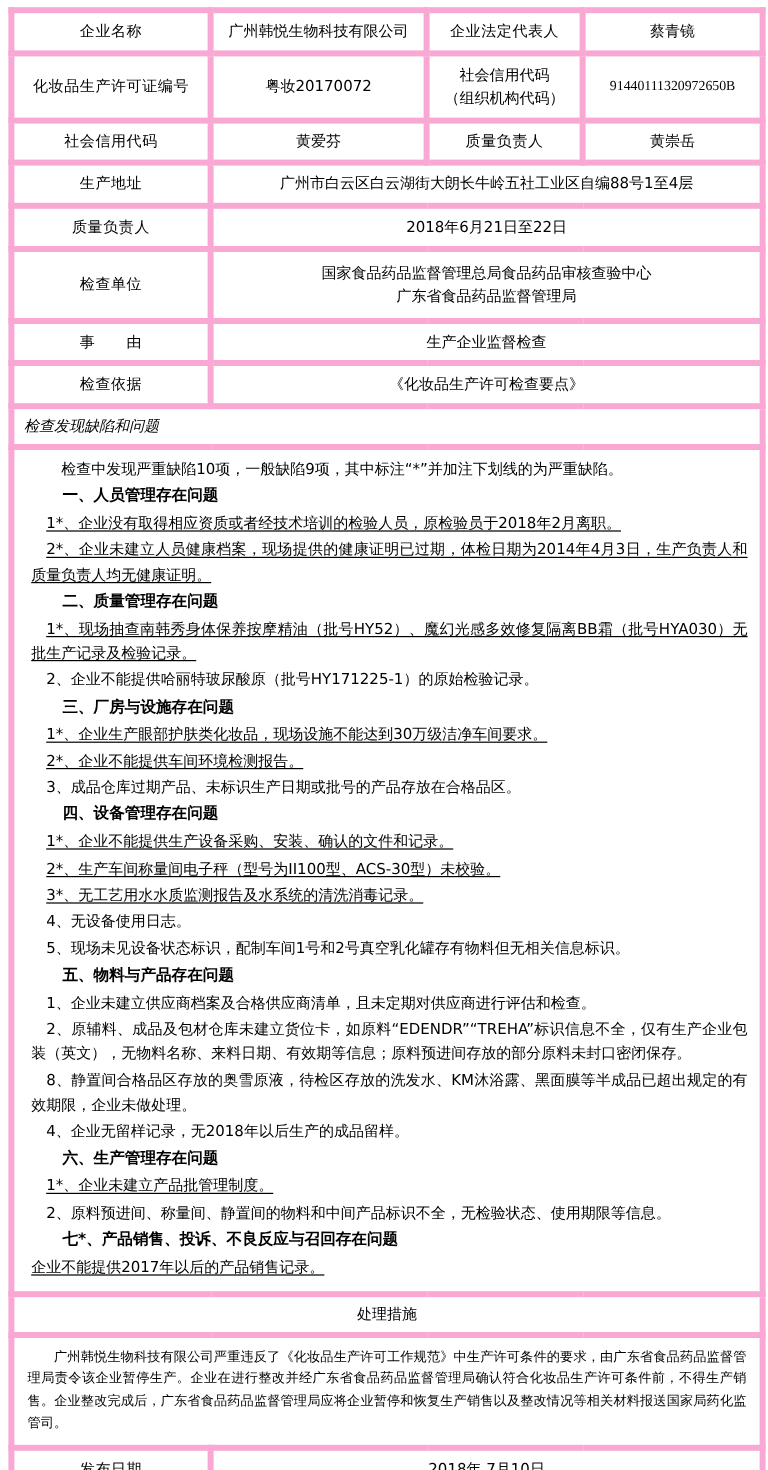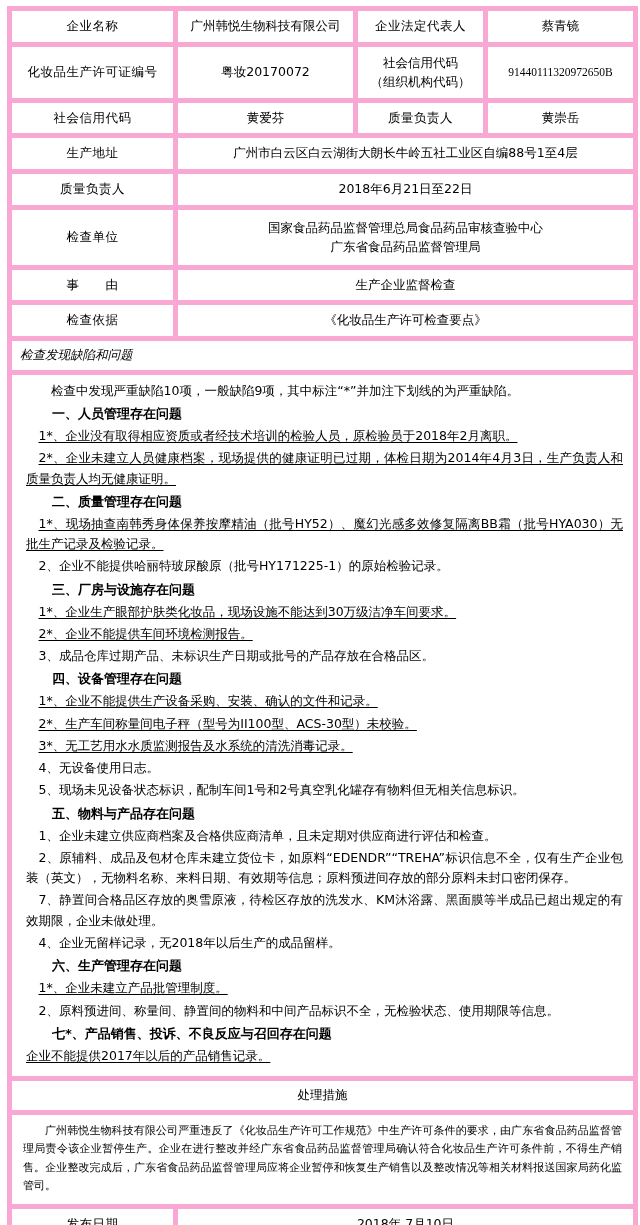--- a/index.html
+++ b/index.html
@@ -228,21 +228,21 @@
                 <p class="p-item">3、成品仓库过期产品、未标识生产日期或批号的产品存放在合格品区。</p>
                 <p class="grp">四、设备管理存在问题</p>
                 <p class="p-item"><span class="u">1*、企业不能提供生产设备采购、安装、确认的文件和记录。</span></p>
                 <p class="p-item"><span class="u">2*、生产车间称量间电子秤（型号为II100型、ACS-30型）未校验。</span></p>
                 <p class="p-item"><span class="u">3*、无工艺用水水质监测报告及水系统的清洗消毒记录。</span></p>
                 <p class="p-item">4、无设备使用日志。</p>
                 <p class="p-item">5、现场未见设备状态标识，配制车间1号和2号真空乳化罐存有物料但无相关信息标识。</p>
                 <p class="grp">五、物料与产品存在问题</p>
                 <p class="p-item">1、企业未建立供应商档案及合格供应商清单，且未定期对供应商进行评估和检查。</p>
                 <p class="p-item">2、原辅料、成品及包材仓库未建立货位卡，如原料“EDENDR”“TREHA”标识信息不全，仅有生产企业包装（英文），无物料名称、来料日期、有效期等信息；原料预进间存放的部分原料未封口密闭保存。</p>
-                <p class="p-item">7、静置间合格品区存放的奥雪原液，待检区存放的洗发水、KM沐浴露、黑面膜等半成品已超出规定的有效期限，企业未做处理。</p>
+                <p class="p-item">8、静置间合格品区存放的奥雪原液，待检区存放的洗发水、KM沐浴露、黑面膜等半成品已超出规定的有效期限，企业未做处理。</p>
                 <p class="p-item">4、企业无留样记录，无2018年以后生产的成品留样。</p>
                 <p class="grp">六、生产管理存在问题</p>
                 <p class="p-item"><span class="u">1*、企业未建立产品批管理制度。</span></p>
                 <p class="p-item">2、原料预进间、称量间、静置间的物料和中间产品标识不全，无检验状态、使用期限等信息。</p>
                 <p class="grp">七*、产品销售、投诉、不良反应与召回存在问题</p>
                 <p class="p-item-noind"><span class="u">企业不能提供2017年以后的产品销售记录。</span></p>
               </div>
           </div>
         </td>
       </tr>

